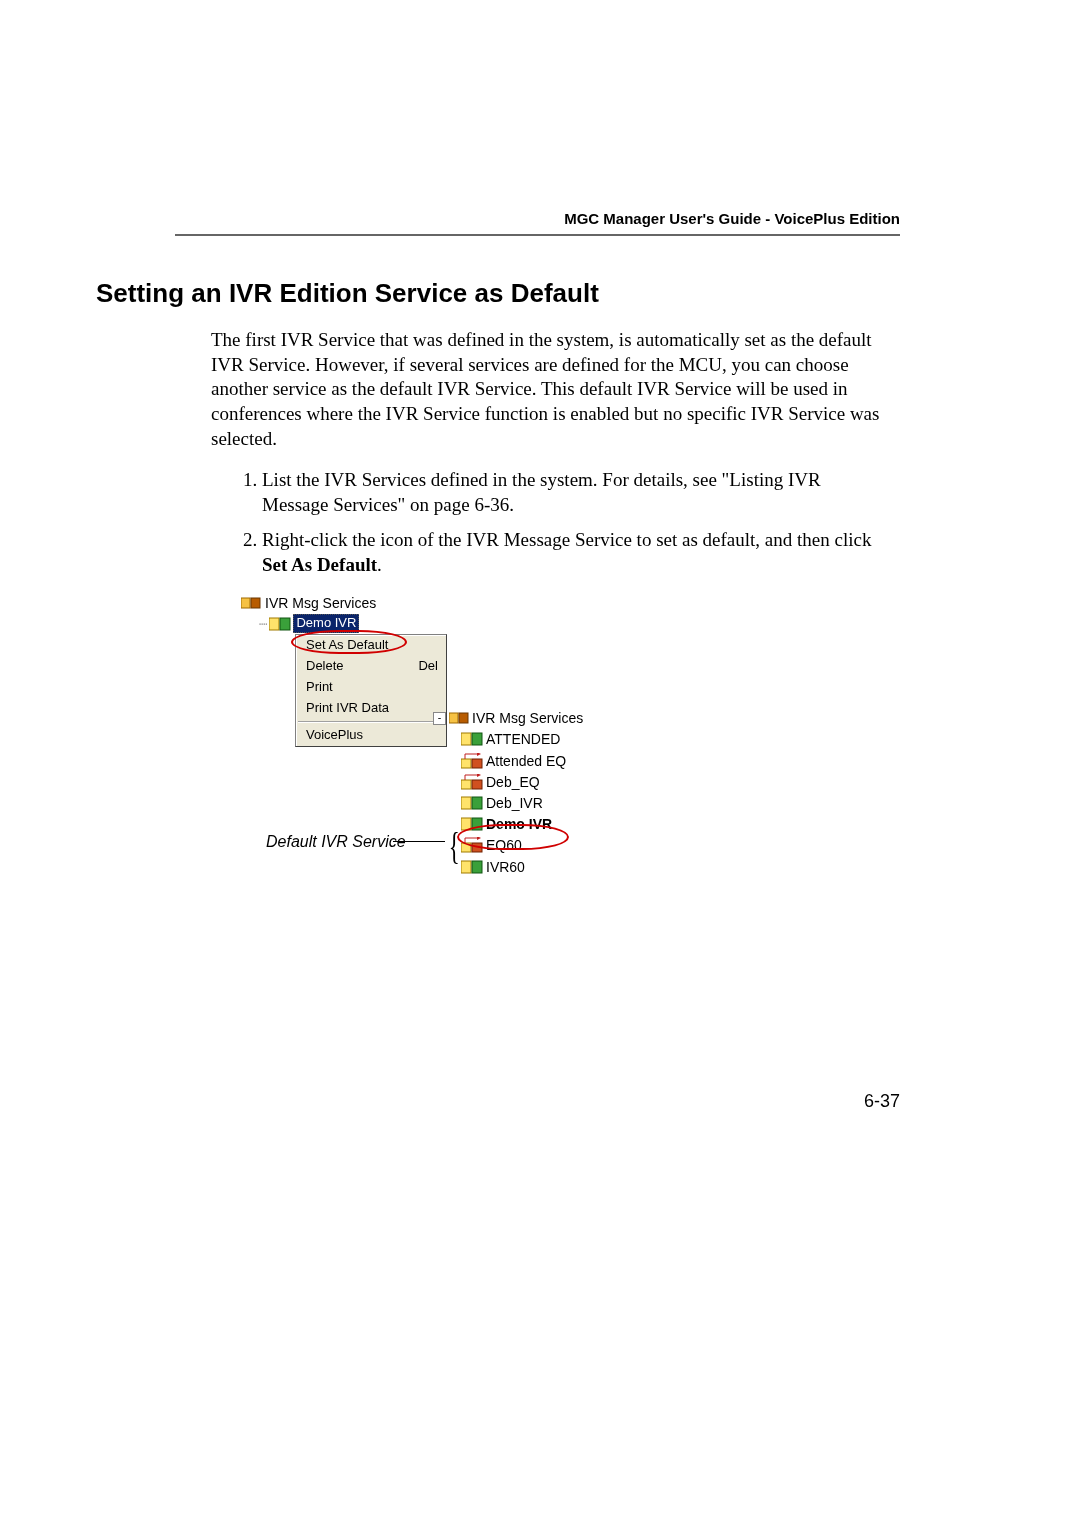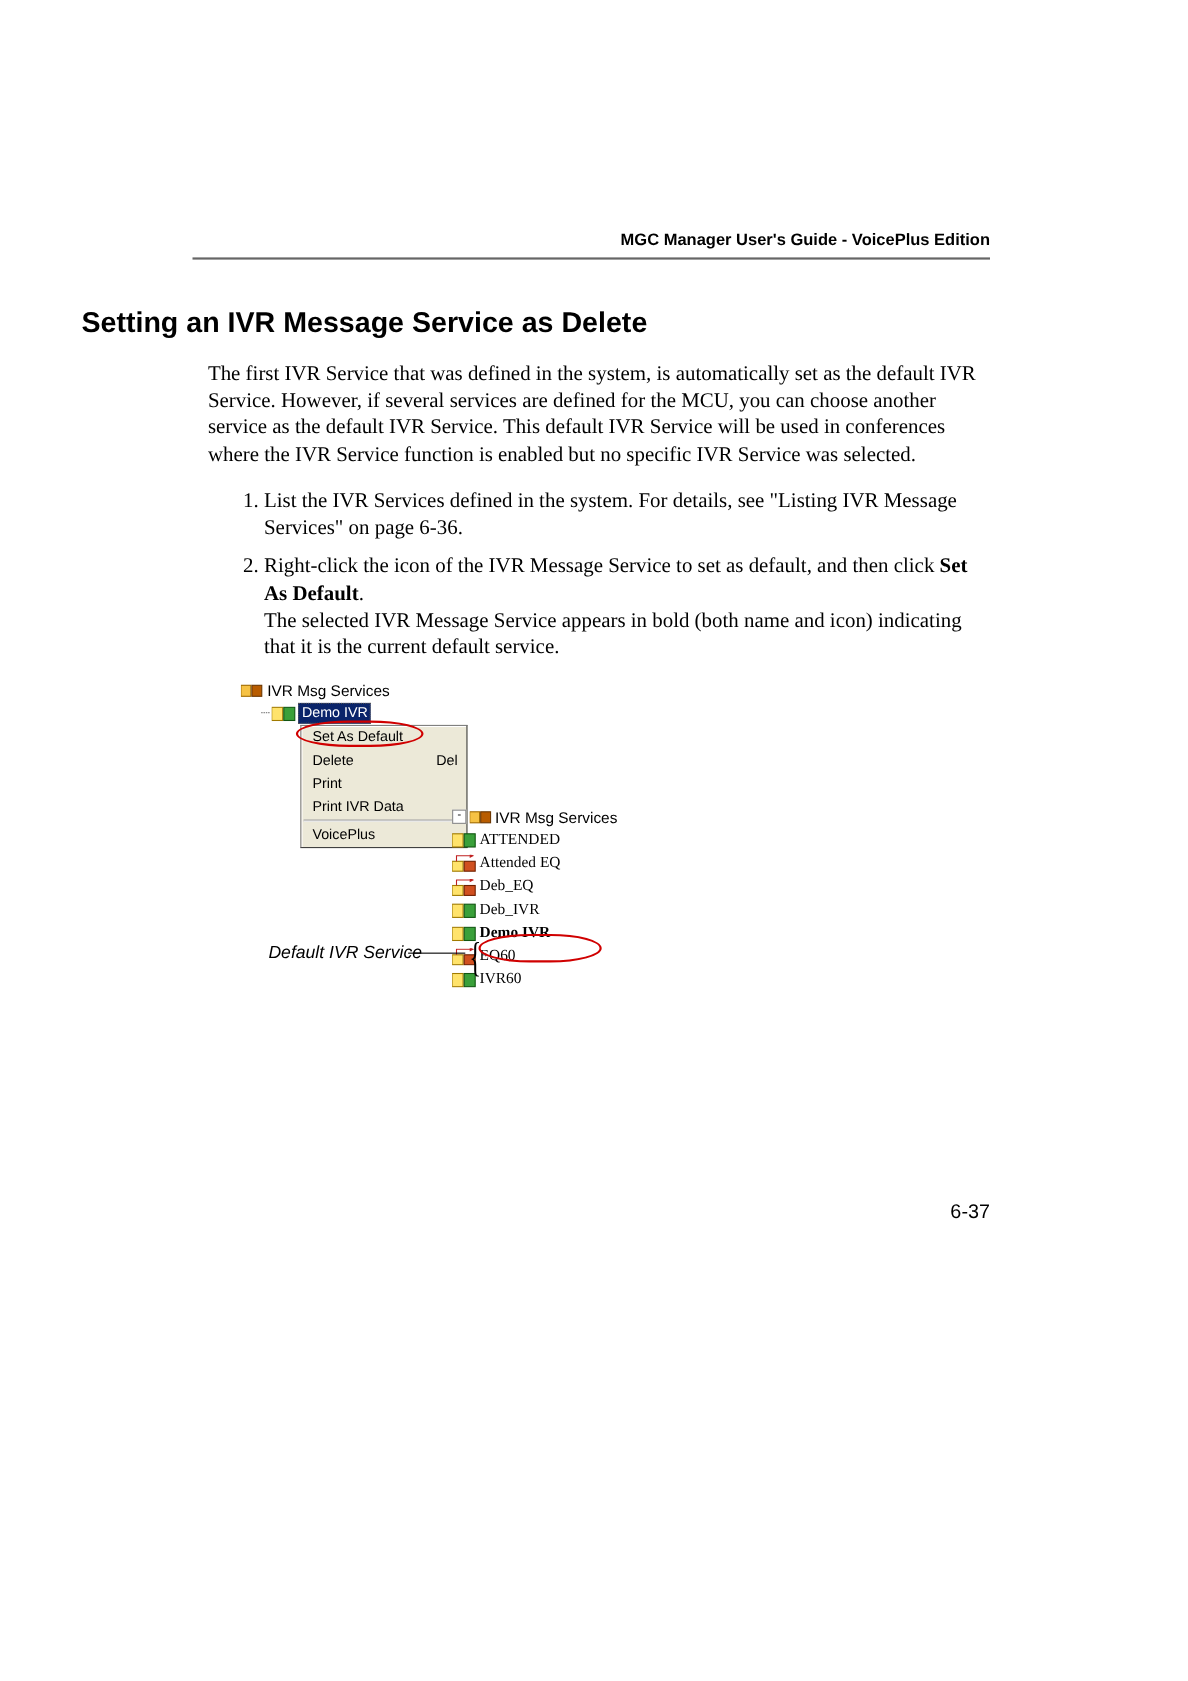--- a/index.html
+++ b/index.html
@@ -6,21 +6,21 @@
     margin: 0;
     padding: 0;
     background: #fff;
     font-family: "Times New Roman", Times, serif;
     color: #000;
     width: 1080px;
     height: 1528px;
     position: relative;
   }
   .page {
-    padding: 200px 175px 0 74px;
+    padding: 200px 175px 0 96px;
   }
   .header-right {
     position: absolute;
     top: 210px;
     right: 180px;
     font-family: Arial, Helvetica, sans-serif;
     font-weight: bold;
     font-size: 15px;
   }
   .hr {
@@ -136,21 +136,21 @@
     width: 200px;
   }
   .rt-row {
     display: flex;
     align-items: center;
     gap: 3px;
     margin-bottom: 3px;
     position: relative;
   }
   .rt-indent {
-    font-family: Liberation Serif, serif;
+    margin-left: 28px;
   }
   .expander {
     width: 11px; height: 11px;
     border: 1px solid #888;
     background: #fff;
     font-size: 10px;
     line-height: 9px;
     text-align: center;
     font-family: monospace;
   }
@@ -191,31 +191,30 @@
   
   svg { display: block; }
 </style>
 </head>
 <body>
 
 <div class="page">
   <div class="header-right">MGC Manager User's Guide - VoicePlus Edition</div>
   <div class="hr"></div>
 
-  <div class="h1">Setting an IVR Message Service as Delete</div>
+  <div class="h1">Setting an IVR Edition Service as Default</div>
 
   <div class="body-block">
     <p class="intro">The first IVR Service that was defined in the system, is automatically set as the default IVR Service. However, if several services are defined for the MCU, you can choose another service as the default IVR Service. This default IVR Service will be used in conferences where the IVR Service function is enabled but no specific IVR Service was selected.</p>
 
 
     <ol class="steps">
       <li>List the IVR Services defined in the system. For details, see "Listing IVR Message Services" on page 6-36.</li>
       <li>
         <span>Right-click the icon of the IVR Message Service to set as default, and then click </span><span class="bold">Set As Default</span><span>.</span><br>
-        <span>The selected IVR Message Service appears in bold (both name and icon) indicating that it is the current default service.</span>
       </li>
     </ol>
 
     <div class="figure-area">
 
       <div class="left-tree">
         <div class="root-row">
           <span class="root-icon">
             <svg width="20" height="14">
                 <rect x="0" y="2" width="9" height="10" fill="#f6c244" stroke="#a06a00"></rect>

